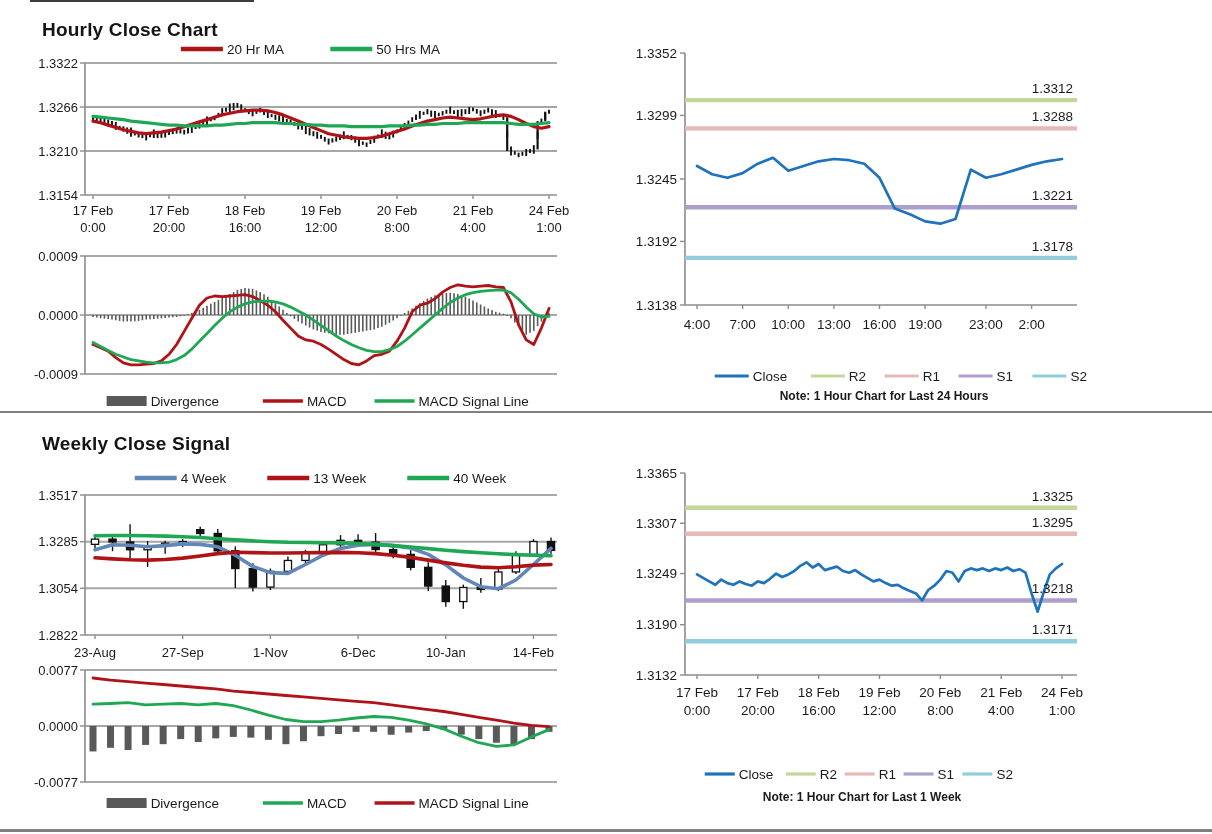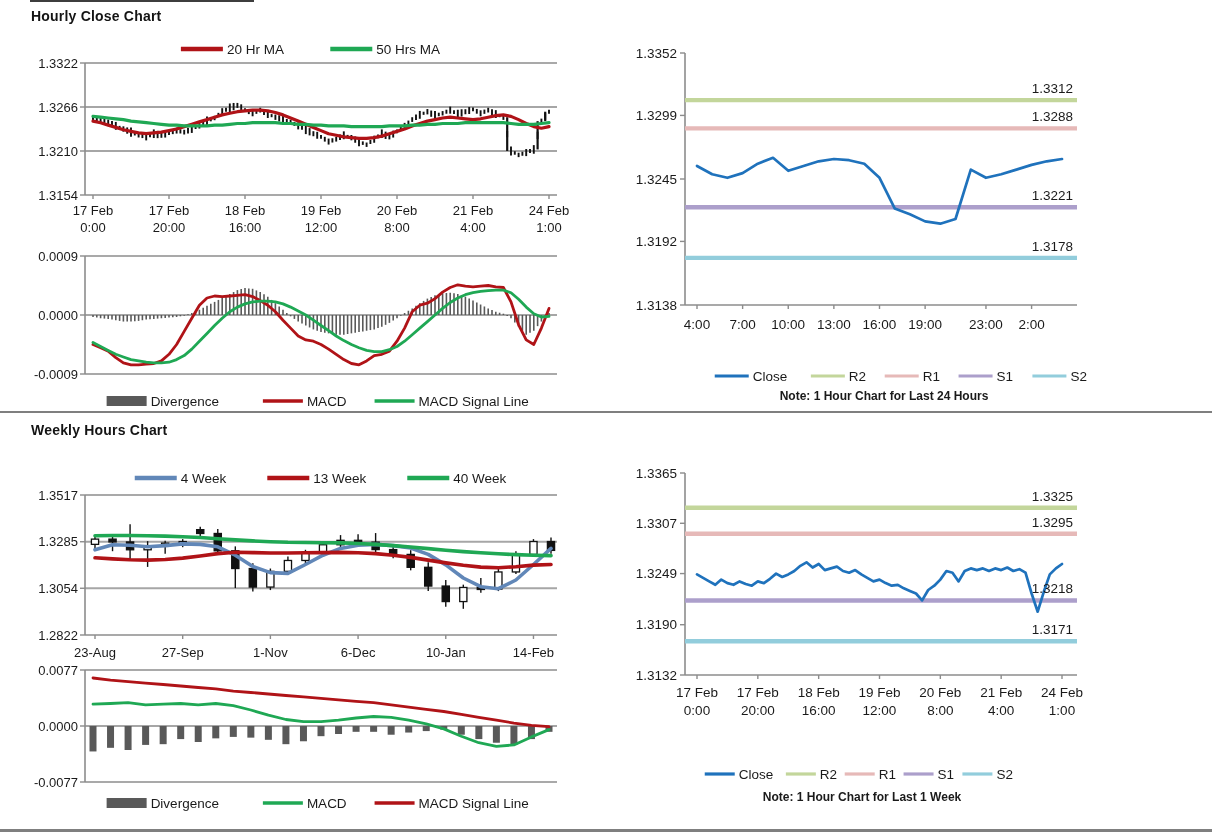--- a/index.html
+++ b/index.html
@@ -1,31 +1,31 @@
 <!DOCTYPE html>
 <html><head>
 <meta charset="utf-8">
 <style>
   html,body{margin:0;padding:0;background:#ffffff;}
   .page{position:relative;width:1212px;height:834px;background:#ffffff;overflow:hidden;
         font-family:"Liberation Sans",sans-serif;color:#1a1a1a;}
-  .title{position:absolute;left:30px;margin:1px;font-size:14px;font-weight:700;color:#141414;
+  .title{position:absolute;left:30px;margin:12px;font-size:19px;font-weight:700;color:#141414;
          font-family:"Liberation Sans",sans-serif;letter-spacing:0.2px;}
   .rule{position:absolute;left:0;width:1212px;background:#7f7f7f;}
   .rule-topfrag{position:absolute;left:30px;top:0;width:224px;height:2px;background:#3d3d3d;}
   #cv{position:absolute;left:0;top:0;}
   #cv text{font-family:"Liberation Sans",sans-serif;fill:#1a1a1a;}
 </style>
 </head>
 <body>
 
 <div class="page">
   <div class="rule-topfrag"></div>
   <h2 class="title" style="top:7px">Hourly Close Chart</h2>
-  <h2 class="title" style="top:421px">Weekly Hours Chart</h2>
+  <h2 class="title" style="top:421px">Weekly Close Signal</h2>
   <div class="rule" style="top:411px;height:2px"></div>
   <div class="rule" style="top:829px;height:3px"></div>
   <svg id="cv" width="1212" height="834" viewBox="0 0 1212 834">
       <g id="hourly_price">
         <line x1="85" y1="63" x2="557" y2="63" stroke="#8C8C8C" stroke-width="1.6"></line>
         <line x1="80" y1="63" x2="85" y2="63" stroke="#8C8C8C" stroke-width="1.4"></line>
         <text x="78" y="67.5" text-anchor="end" font-size="13" fill="#1a1a1a" font-weight="400">1.3322</text>
         <line x1="85" y1="107" x2="557" y2="107" stroke="#A6A6A6" stroke-width="2"></line>
         <line x1="80" y1="107" x2="85" y2="107" stroke="#8C8C8C" stroke-width="1.4"></line>
         <text x="78" y="111.5" text-anchor="end" font-size="13" fill="#1a1a1a" font-weight="400">1.3266</text>

